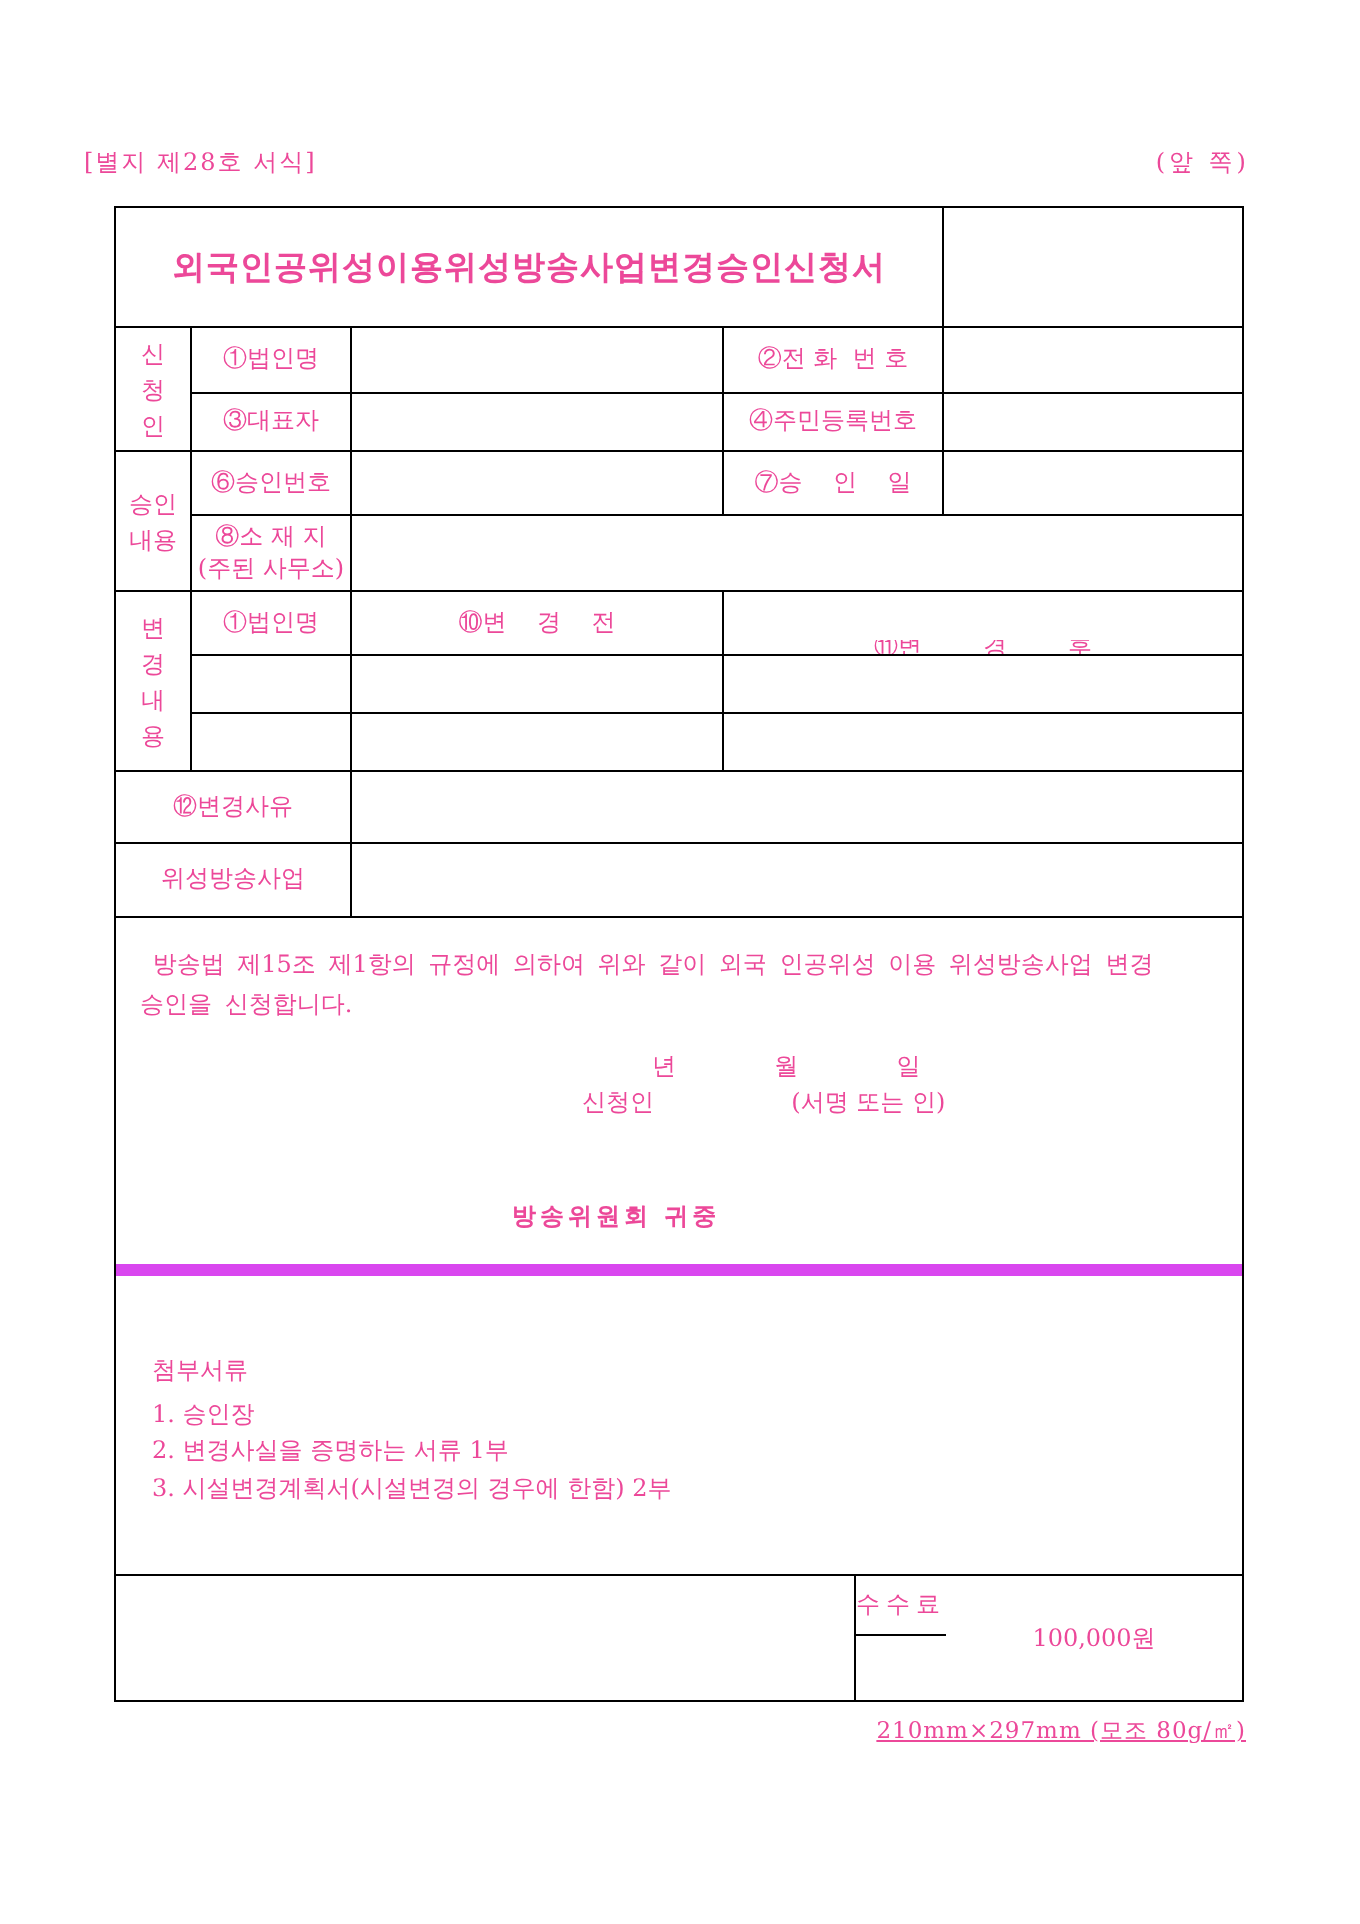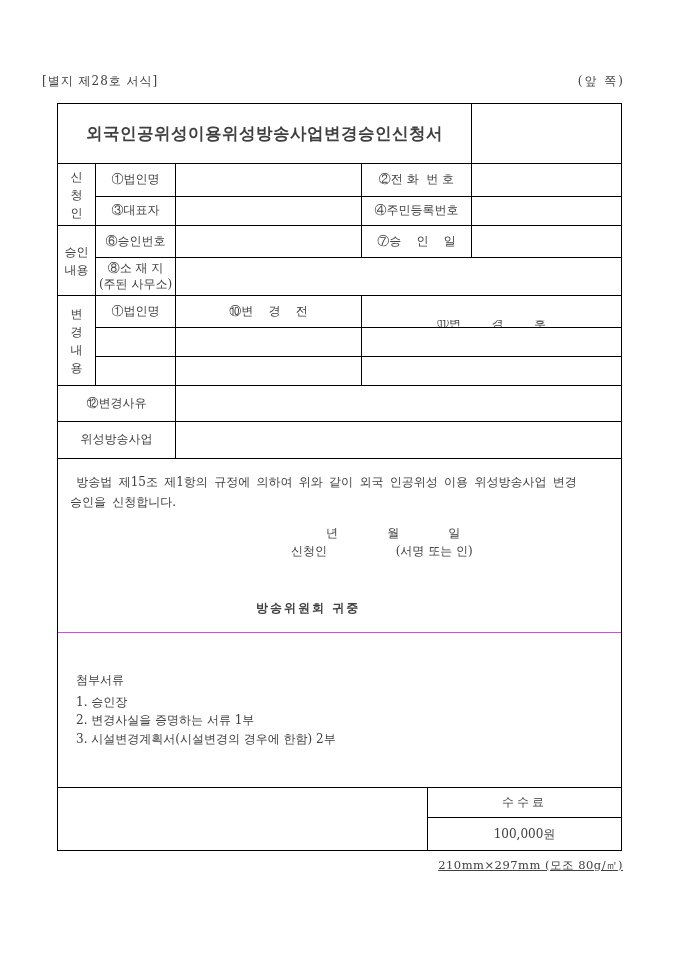--- a/index.html
+++ b/index.html
@@ -1,19 +1,19 @@
 <!DOCTYPE html>
 <html><head>
 <meta charset="utf-8">
 <style>
   * { margin:0; padding:0; box-sizing:border-box; }
   body { background:#888; }
   .page {
     position:relative; width:680px; height:962px; background:#ffffff;
-    color:#404040; font-family:"DejaVu Serif","Liberation Serif",serif;
+    color:#ec4899; font-family:"DejaVu Serif","Liberation Serif",serif;
     font-size:12px; margin:0 auto; overflow:hidden;
   }
   .hdr-left  { position:absolute; left:42px;  top:73px; letter-spacing:1px; }
   .hdr-right { position:absolute; right:55px; top:73px; letter-spacing:2px; }
 
   .sheet { position:absolute; left:57px; top:103px; width:565px; border:1px solid #000; background:#fff; }
 
   .title-row { display:flex; height:60px; border-bottom:1px solid #000; }
   .title-cell {
     width:414px; border-right:1px solid #000; display:flex; align-items:center;
@@ -37,27 +37,27 @@
   }
   .c.nr { border-right:none;margin-top:24px; }
   .group { line-height:1.5; }
 
   .decl { position:relative; height:173px; }
   .decl-body { position:absolute; top:13px; left:12px; right:10px; line-height:20px; word-spacing:2.5px; white-space:pre-wrap; }
   .decl-date { position:absolute; top:66px;  left:268px; white-space:pre; letter-spacing:1px; }
   .decl-sign { position:absolute; top:84px; left:233px; white-space:pre; }
   .decl-recipient { position:absolute; top:141px; left:198px; font-weight:bold; letter-spacing:2px; }
 
-  .attach { position:relative; border-top:1px solid #d946ef; height:155px; }
+  .attach { position:relative; border-top:6px solid #d946ef; height:155px; }
   .attach-inner { position:absolute; top:38px; left:18px; line-height:18.5px; }
   .attach-heading { margin-bottom:3px; }
 
   .fee-row  { border-top:1px solid #000; height:63px; display:flex; }
   .fee-left { width:370px; border-right:1px solid #000; }
-  .fee-right{ flex:1; display:flex; flex-direction:column; }
+  .fee-right{ flex:1; display:flex; }
   .fee-label{ height:30px; border-bottom:1px solid #000; display:flex; align-items:center; justify-content:center; letter-spacing:3px; }
   .fee-value{ flex:1; display:flex; align-items:center; justify-content:center; }
 
   .footer { position:absolute; right:57px; top:858px; font-size:11.5px; letter-spacing:0.5px;text-decoration:underline; }
 </style>
 </head>
 <body>
 
 <div class="page">
 

